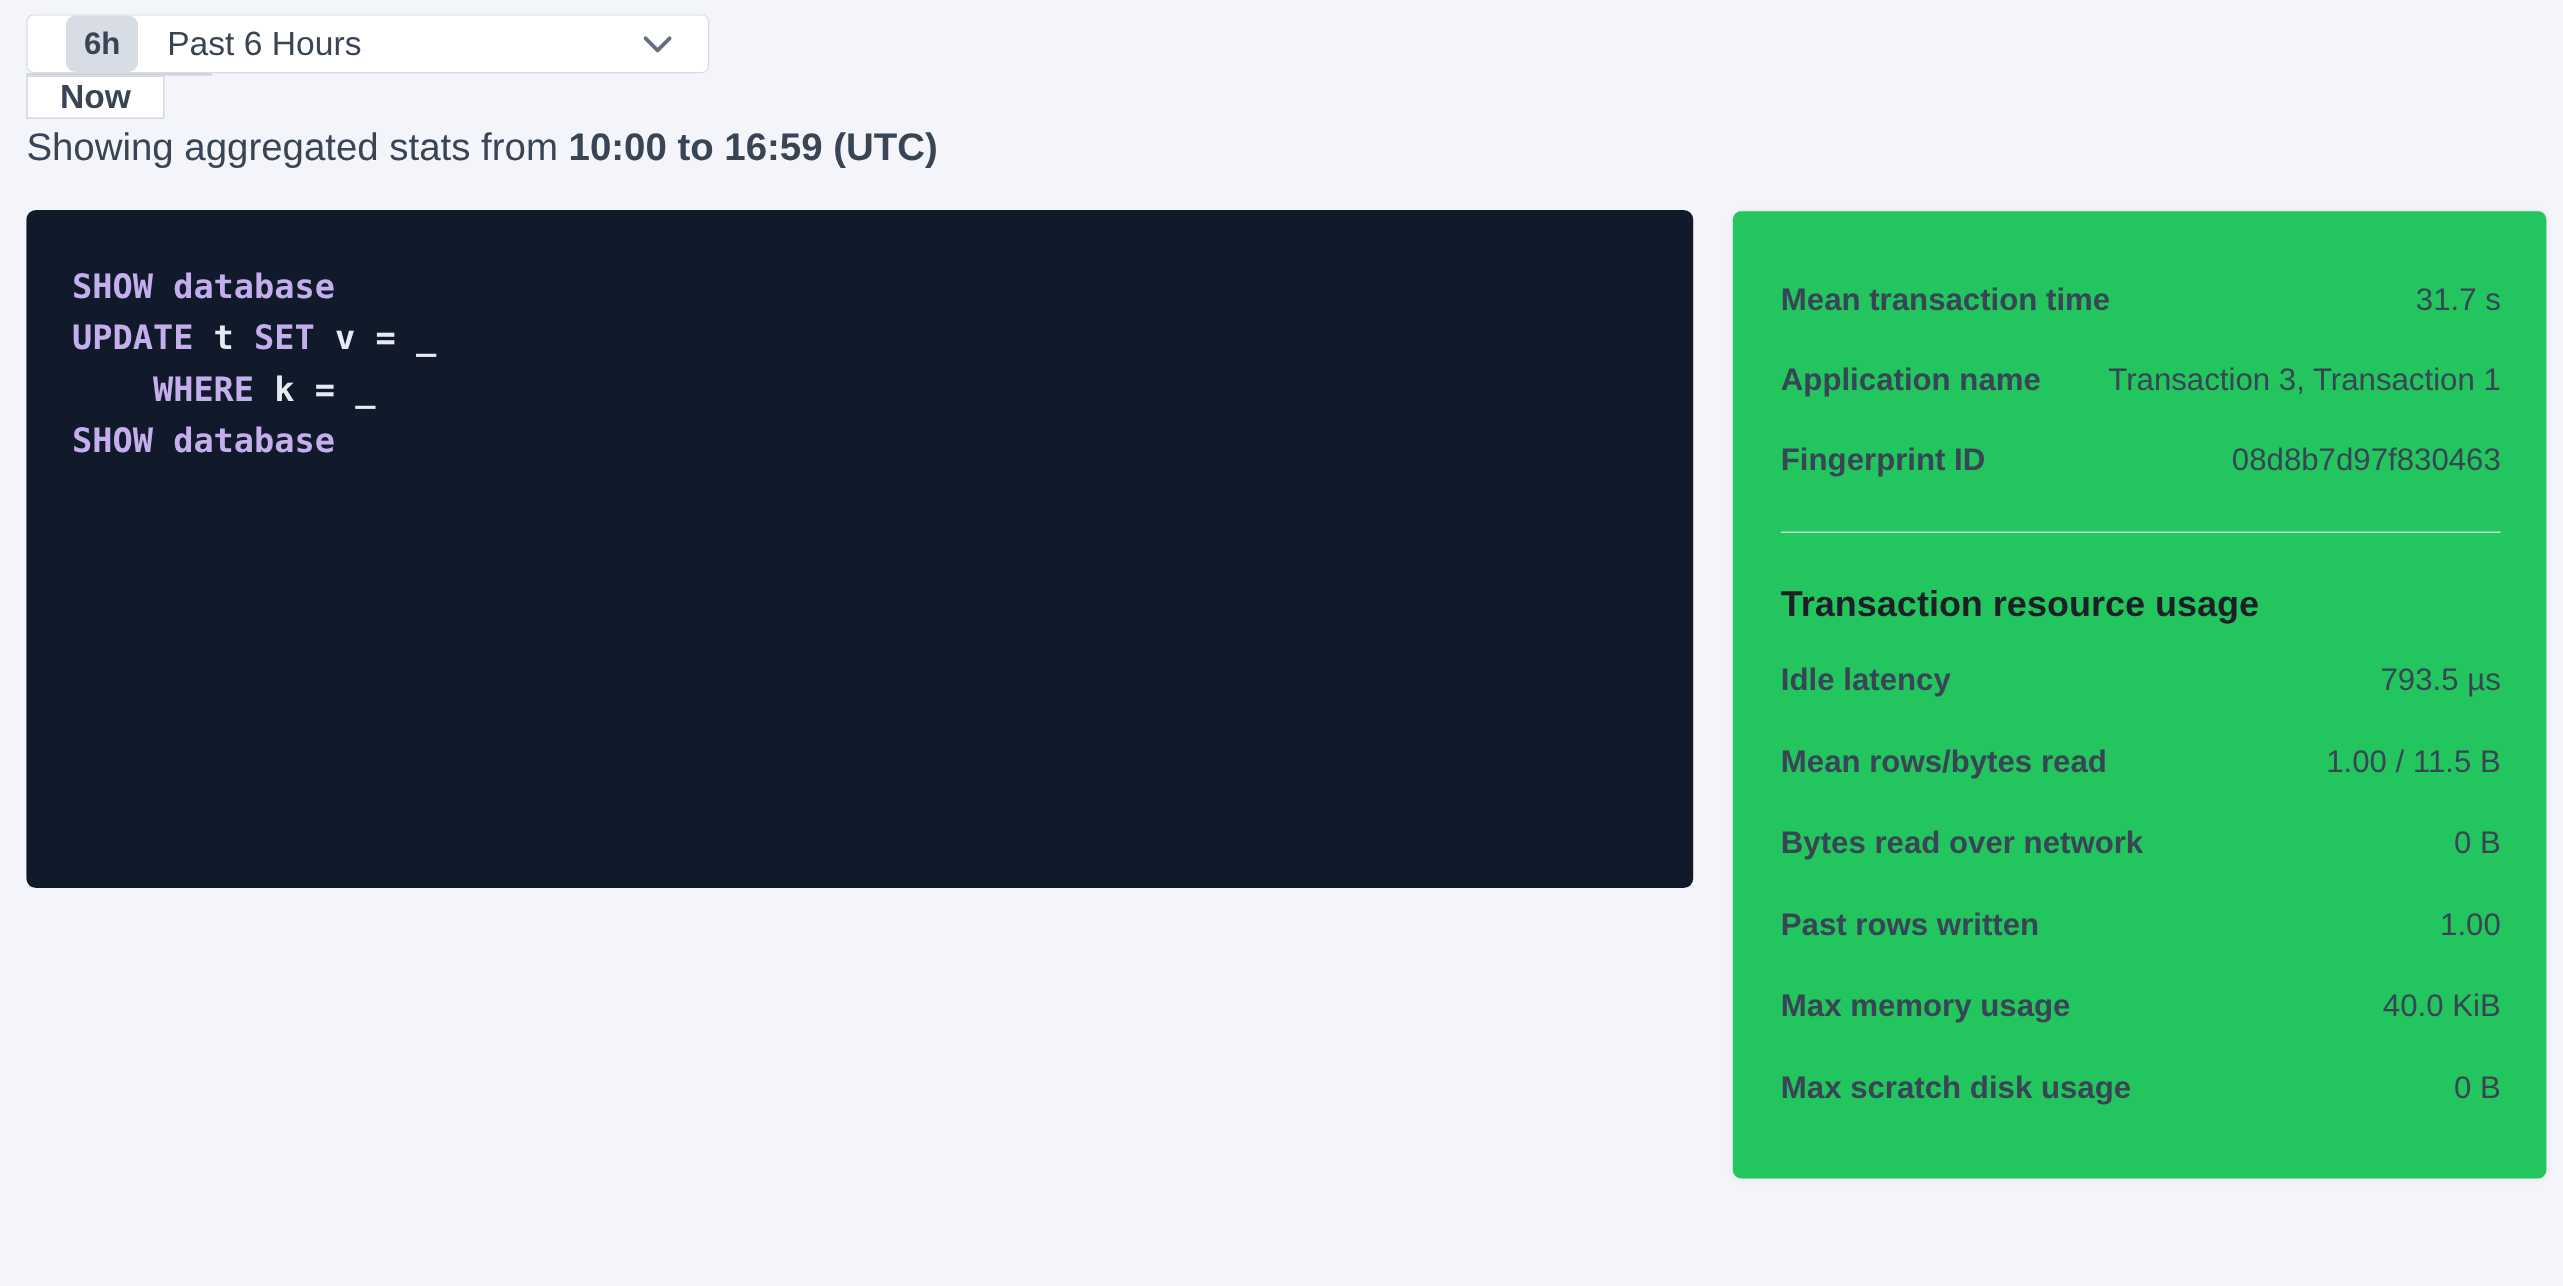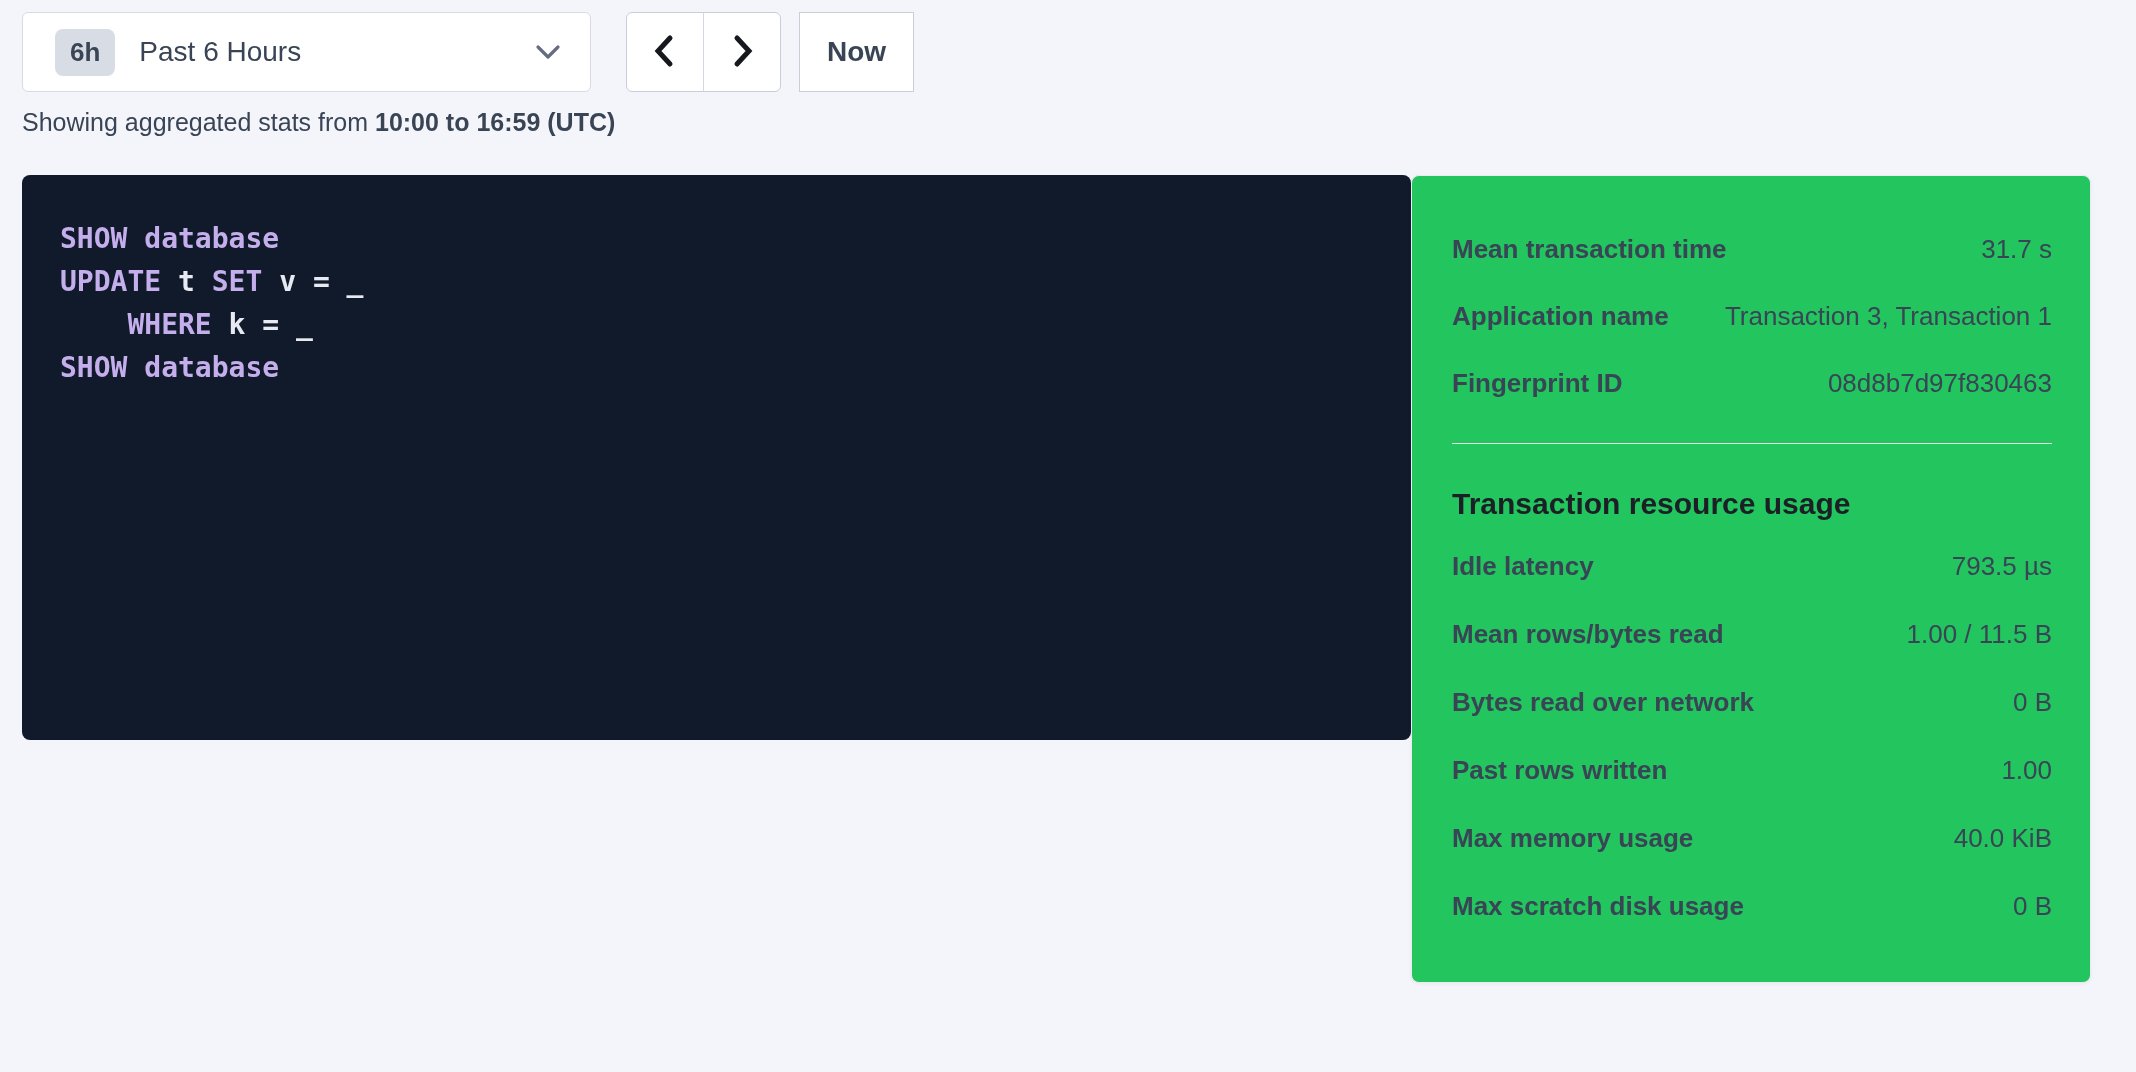--- a/index.html
+++ b/index.html
@@ -15,21 +15,21 @@
 
   
   h1.page-title {
     margin: 0 0 26px 0;
     font-size: 40px; line-height: 50px; font-weight: 700;
     color: var(--ink, #394455);
     letter-spacing: 0.2px;
   }
 
   
-  .controls { display: flex; align-items: stretch; height: 80px; }
+  .controls { display: flex; align-items: stretch; height: 80px; flex-direction: column; }
   .dropdown {
     width: 569px; background: #ffffff;
     border: 1px solid var(--border-soft, #d8dbe4);
     border-radius: 6px;
     display: flex; align-items: center;
     padding: 0 28px 0 32px;
     margin-right: 35px;
     cursor: pointer;
   }
   .badge {
@@ -60,30 +60,31 @@
   button.now {
     width: 115px; background: #ffffff;
     border: 1px solid var(--border-btn, #c9cedb);
     border-radius: 0;
     font-family: inherit;
     font-size: 28px; font-weight: 700; color: var(--ink, #394455);
     cursor: pointer;
   }
 
   
-  .stats-line { margin: 14px 0 0 0; font-size: 25px; line-height: 32px; color: var(--ink, #394455); }
+  .stats-line { margin: 14px 0 0 0; font-size: 32px; line-height: 32px; color: var(--ink, #394455); }
   .stats-line b { font-weight: 700; }
 
   
   .main { display: flex; margin-top: 37px; }
   .sql-box {
     width: 1389px; height: 565px;
     background: var(--code-bg, #101a2b);
     border-radius: 8px;
     padding: 42px 30px 18px 38px;
+    margin-right: 32px;
   }
   .sql-box pre {
     margin: 0;
     font-family: "DejaVu Sans Mono", "Liberation Mono", monospace;
     font-size: 28px; line-height: 43px; font-weight: 700;
     color: var(--code-plain, #e7eaf2);
     white-space: pre;
   }
   .kw { color: var(--keyword, #c4aeec); }
 

